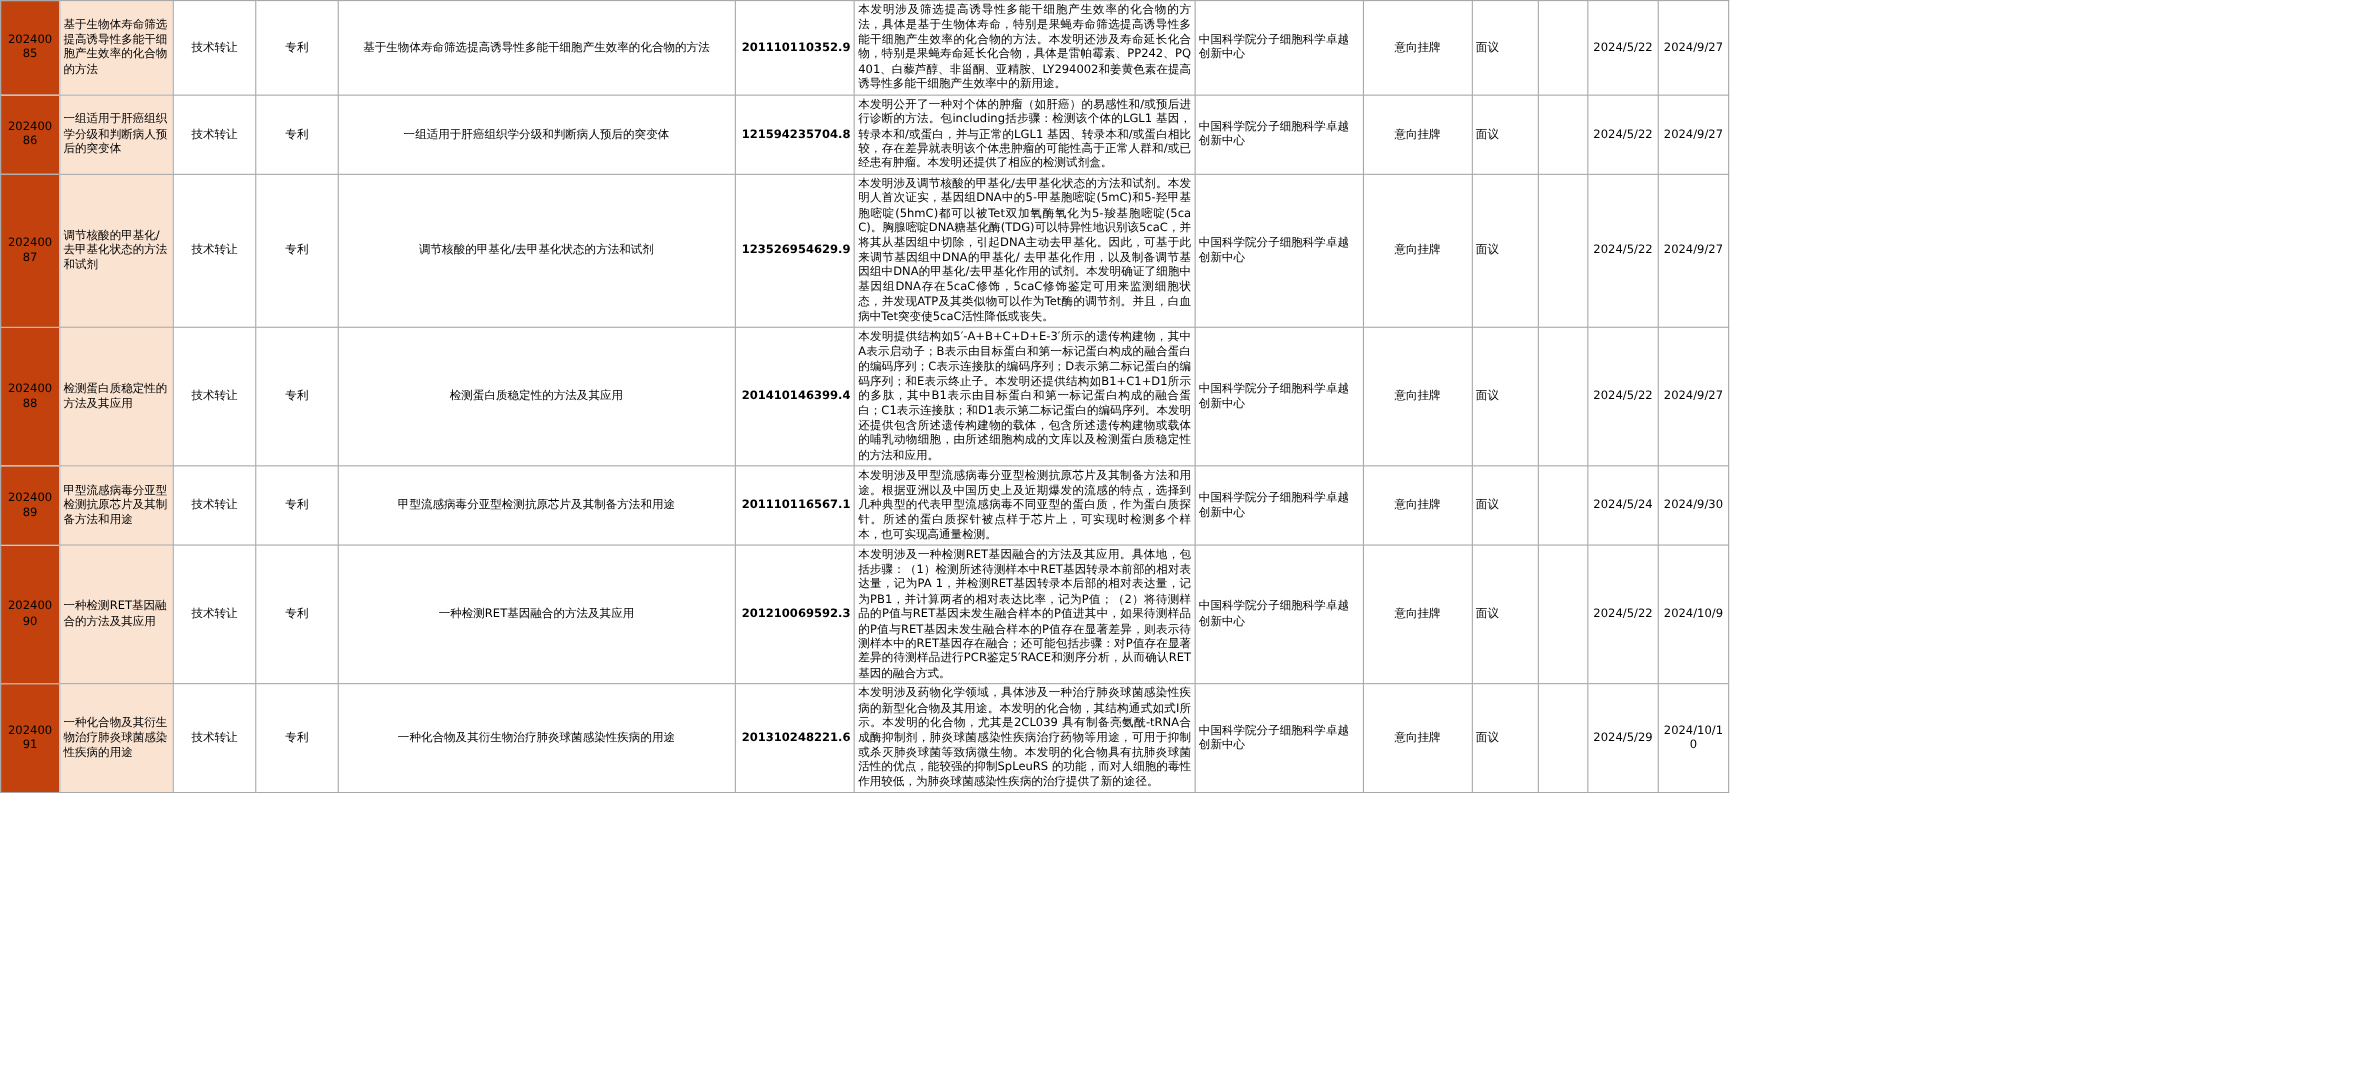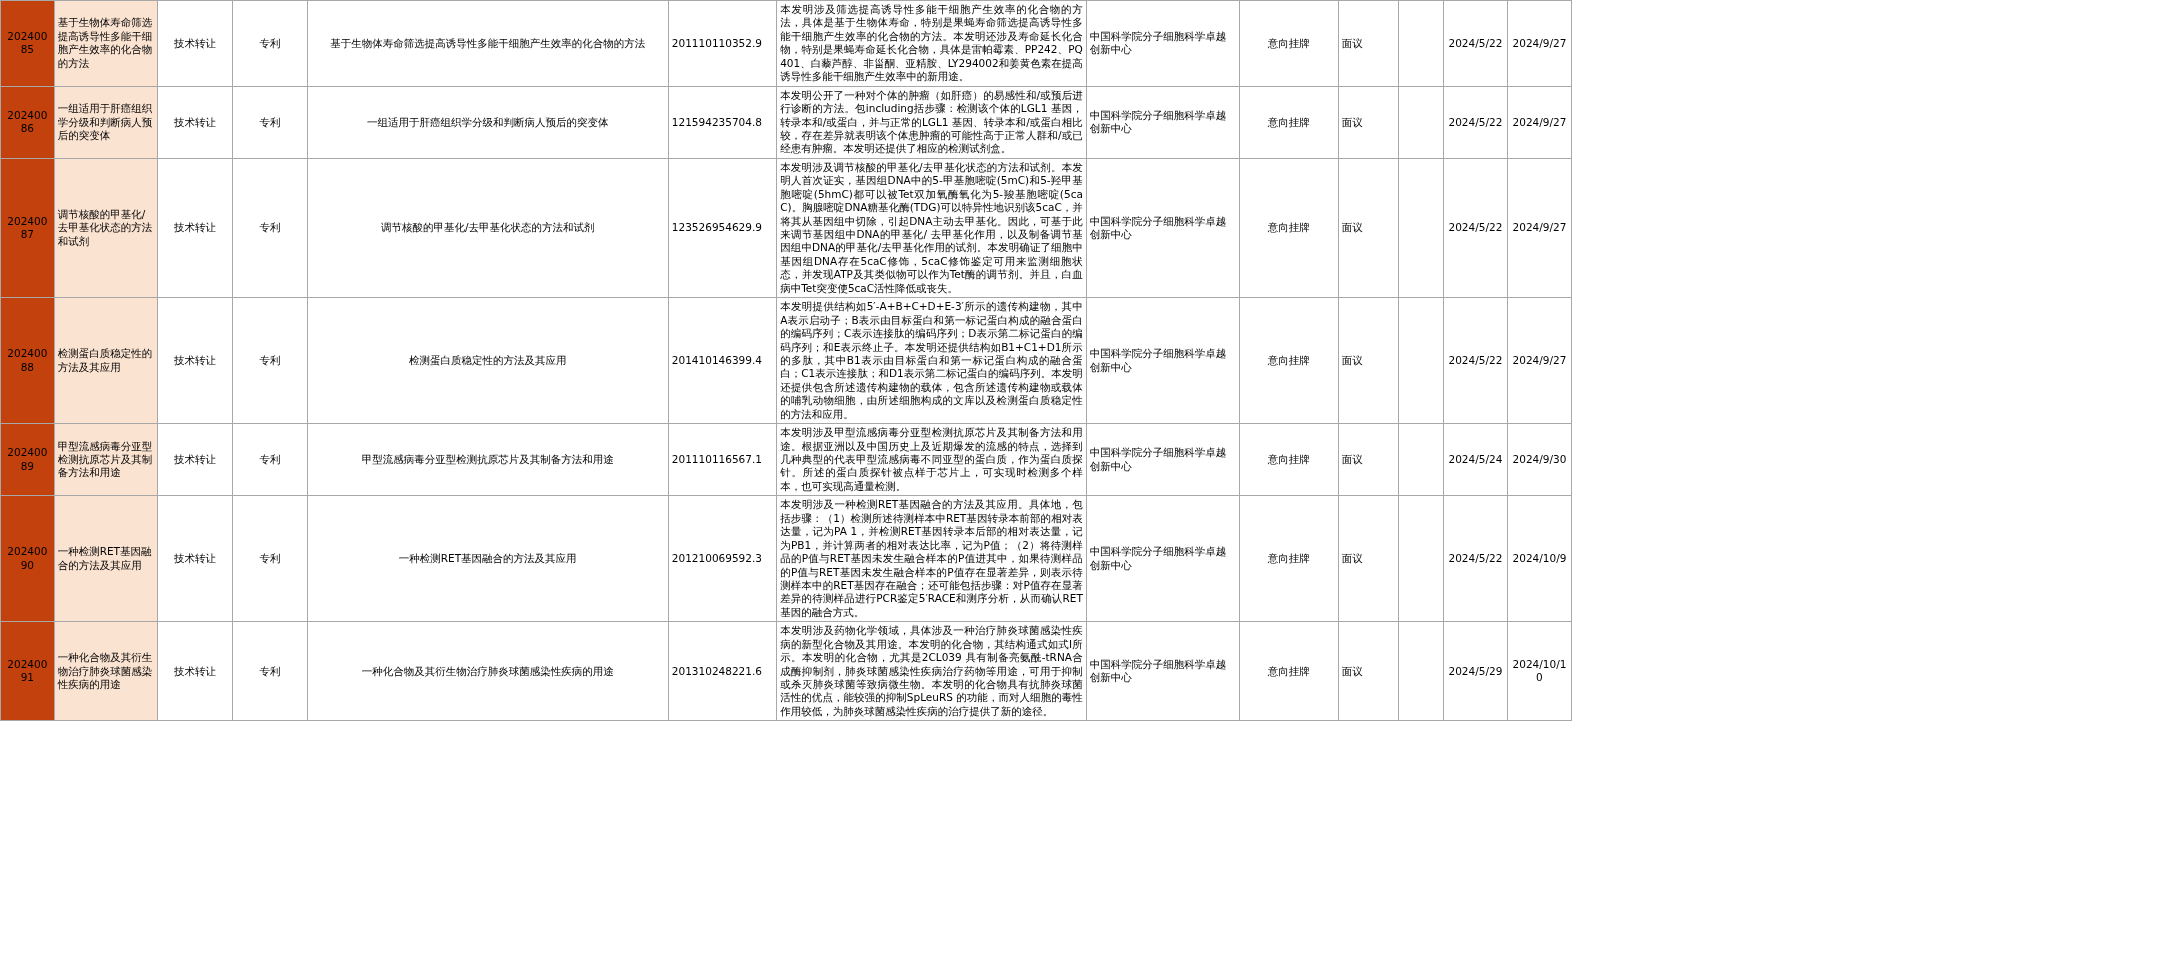--- a/index.html
+++ b/index.html
@@ -55,22 +55,23 @@
     padding-left: 4px;
     padding-right: 4px;
   }
   td.cell-center {
     text-align: center;
   }
   td.cell-title {
     text-align: center;
   }
   td.cell-appno {
-    text-align: left;
+    text-align: right;
     color: #595959;
+    font-weight: bold;
   }
   td.cell-abs {
     text-align: justify;
     font-size: 10px;
     line-height: 1.27;
     vertical-align: top;
     padding: 2px 3px;
   }
   td.cell-owner {
     text-align: left;

